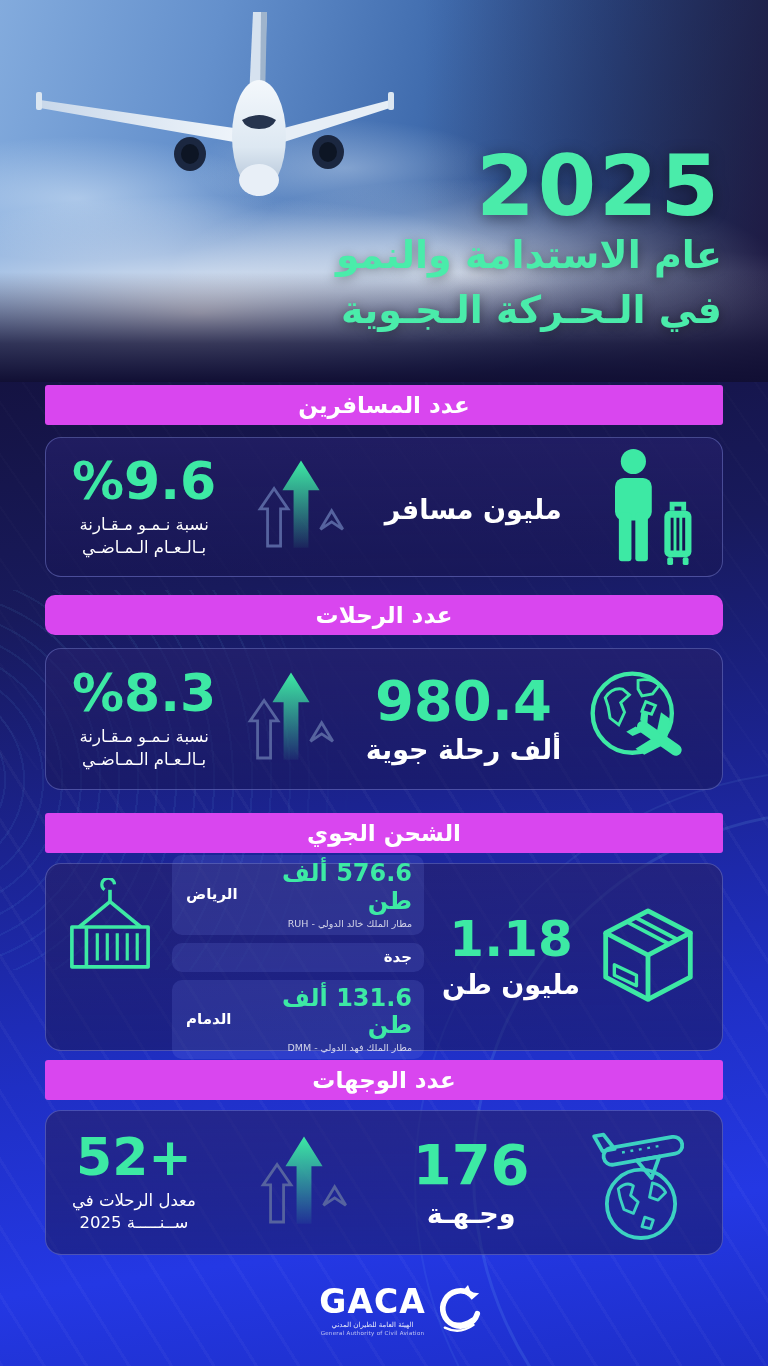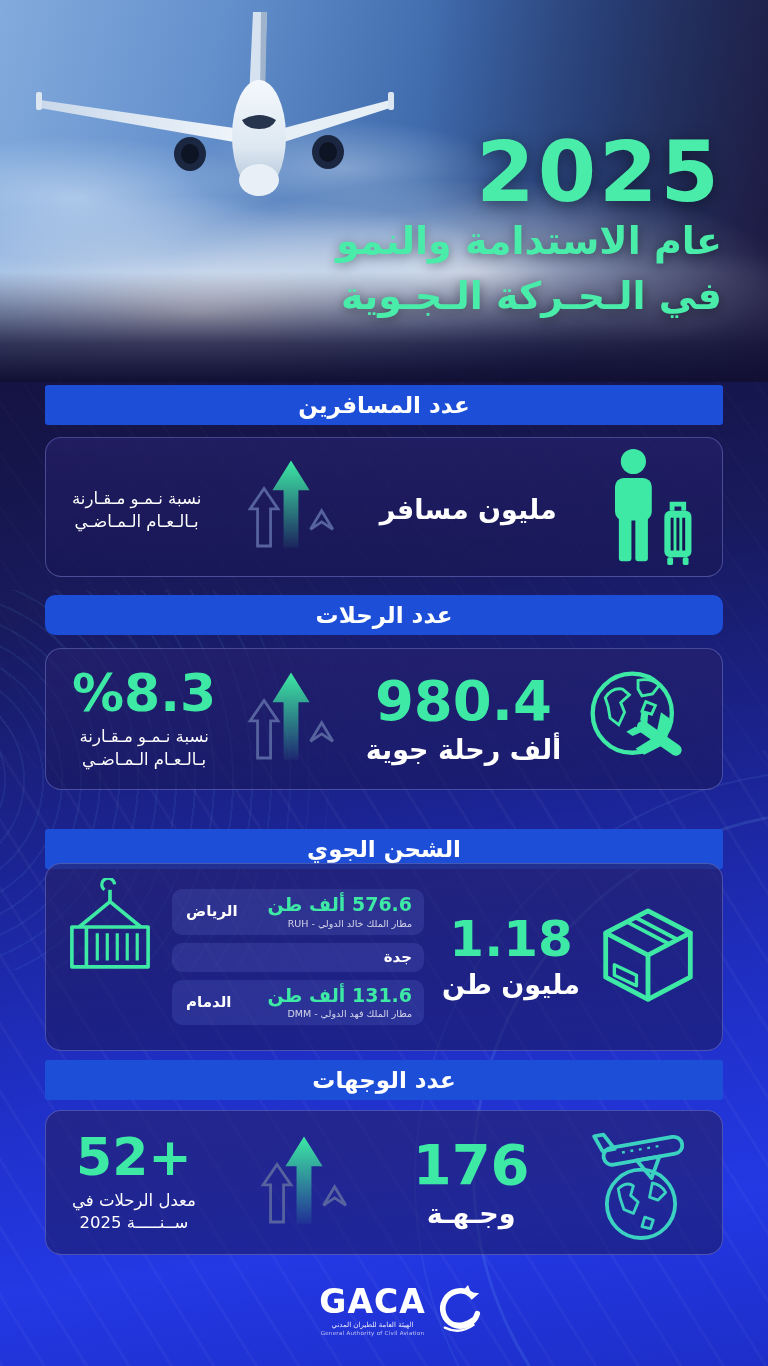--- a/index.html
+++ b/index.html
@@ -35,45 +35,45 @@
       radial-gradient(ellipse 380px 120px at 88% 86%,rgba(224,238,252,0.55),rgba(255,255,255,0) 66%),
       radial-gradient(ellipse 320px 100px at 10% 52%,rgba(232,244,255,0.5),rgba(255,255,255,0) 62%),
       radial-gradient(ellipse 260px 80px at 45% 44%,rgba(236,246,255,0.35),rgba(255,255,255,0) 60%),
       linear-gradient(104deg,#83abdd 0%,#6490cc 26%,#406cae 52%,#2b4c87 72%,#223560 88%,#201d48 100%);
   }
   .hero-tint{position:absolute;inset:0;background:linear-gradient(to left,rgba(28,18,58,0.5),rgba(28,18,58,0) 45%);}
   .hero-fade{position:absolute;left:0;bottom:0;width:100%;height:110px;
     background:linear-gradient(180deg,rgba(17,15,52,0) 0%,rgba(17,15,52,0.8) 65%,#110f34 100%);}
   .plane{position:absolute;left:22px;top:4px;}
   
-  .title{position:absolute;top:130px;right:46px;text-align:right;z-index:6;}
+  .title{position:absolute;top:144px;right:46px;text-align:right;z-index:6;}
   .title-year{font-size:84px;font-weight:bold;color:#4AECAA;line-height:1.0;letter-spacing:3px;text-shadow:0 3px 16px rgba(0,0,0,.4);}
   .title-line{font-size:38px;font-weight:bold;color:#4AECAA;line-height:1.45;direction:rtl;text-shadow:0 2px 12px rgba(0,0,0,.4);}
   
-  .band{position:absolute;left:45px;width:678px;height:40px;background:#1d4ed8;border-radius:3px;
+  .band{position:absolute;left:45px;width:678px;height:40px;background:#d946ef;border-radius:3px;
     display:flex;align-items:center;justify-content:center;z-index:4;}
   .band span{color:#fff;font-weight:bold;font-size:23px;direction:rtl;}
   .card{position:absolute;left:45px;width:678px;border-radius:16px;box-sizing:border-box;z-index:4;
     background:linear-gradient(180deg,rgba(38,33,108,0.66),rgba(24,22,84,0.52));
     border:1px solid rgba(145,155,238,0.38);}
   .stat-row{display:flex;direction:rtl;align-items:center;justify-content:space-between;height:100%;padding:0 26px;}
   .value-block{text-align:center;}
   .big-num{color:#3DE9A4;font-weight:bold;font-size:56px;line-height:1;direction:ltr;}
   .unit{color:#fff;font-weight:bold;font-size:27px;direction:rtl;margin-top:5px;}
   .growth-block{text-align:center;}
   .growth-num{color:#3DE9A4;font-weight:bold;font-size:52px;line-height:1;direction:ltr;}
   .growth-note{color:#fff;font-size:16.5px;font-weight:normal;line-height:1.35;direction:rtl;margin-top:7px;}
   
   .cargo-row{display:flex;direction:rtl;align-items:center;justify-content:space-between;height:100%;padding:0 24px 0 20px;}
   .cargo-total{text-align:center;}
   .pill-col{display:flex;flex-direction:column;gap:8px;width:252px;}
   .pill{background:rgba(125,140,240,0.16);border-radius:10px;padding:5px 12px 6px;
     display:flex;direction:rtl;align-items:center;justify-content:space-between;}
   .pill-value{text-align:right;}
-  .pill-num{color:#3DE9A4;font-size:19px;font-weight:bold;direction:rtl;line-height:1.15;}
+  .pill-num{color:#3DE9A4;font-size:24px;font-weight:bold;direction:rtl;line-height:1.15;}
   .pill-sub{color:rgba(255,255,255,0.78);font-size:9.5px;direction:rtl;margin-top:2px;}
   .pill-city{color:#fff;font-size:15px;font-weight:bold;direction:rtl;padding-left:2px;}
   .crane-wrap{align-self:flex-start;margin-top:14px;}
   
   .footer{position:absolute;top:1282px;left:16px;width:768px;display:flex;justify-content:center;z-index:4;}
   .logo{display:flex;align-items:center;gap:3px;}
   .logo-col{display:flex;flex-direction:column;align-items:center;}
   .logo-gaca{color:#fff;font-size:33px;font-weight:bold;letter-spacing:1px;line-height:1;}
   .logo-ar{color:rgba(255,255,255,0.9);font-size:7px;direction:rtl;margin-top:3px;text-align:right;}
   .logo-en{color:rgba(255,255,255,0.7);font-size:5.5px;letter-spacing:.3px;margin-top:1px;}
@@ -158,20 +158,21 @@
           <linearGradient id="ga1" x1="0" y1="0" x2="0" y2="1">
         <stop offset="0" stop-color="#3DE9A4"></stop>
             <stop offset="1" stop-color="#3DE9A4" stop-opacity="0.05"></stop>
       </linearGradient>
         </defs>
       <path d="M56 6 L76 38 H64 V100 H48 V38 H36 Z" fill="url(#ga1)"></path>
       <path d="M27 36 L42 58 H34 V98 H20 V58 H12 Z" fill="none" stroke="#56639f" stroke-width="3"></path>
       <path d="M89 60 L101 80 L89 72 L77 80 Z" fill="none" stroke="#56639f" stroke-width="3"></path>
     </svg>
     <div class="growth-block">
+      <div class="growth-num">%9.6</div>
       <div class="growth-note">
         <div>نسبة نـمـو مـقـارنة</div>
         <div>بـالـعـام الـمـاضـي</div>
       </div>
     </div>
   </div>
 </div>
 
 <div class="band" style="top:595px;border-radius:10px;">
   <span>عدد الرحلات</span>
@@ -209,21 +210,21 @@
     <div class="growth-block">
       <div class="growth-num">%8.3</div>
       <div class="growth-note">
         <div>نسبة نـمـو مـقـارنة</div>
         <div>بـالـعـام الـمـاضـي</div>
       </div>
     </div>
   </div>
 </div>
 
-<div class="band" style="top:813px;margin-top:16px;">
+<div class="band" style="top:813px;">
   <span>الشحن الجوي</span>
 </div>
 <div class="card" style="top:863px;height:188px;">
   <div class="cargo-row">
     <svg width="100" height="104" viewBox="0 0 104 108" fill="none" stroke="#3DE9A4" stroke-width="5" stroke-linejoin="round">
       <polygon points="52,6 96,29 52,52 8,29"></polygon>
       <path d="M8 29 V75 L52 98 V52"></path>
       <path d="M96 29 V75 L52 98"></path>
       <path d="M31 18 L75 41 M40 13.5 L84 36.5" stroke-width="4"></path>
       <polygon points="17,62 40,73 40,84 17,73" stroke-width="3.5"></polygon>

